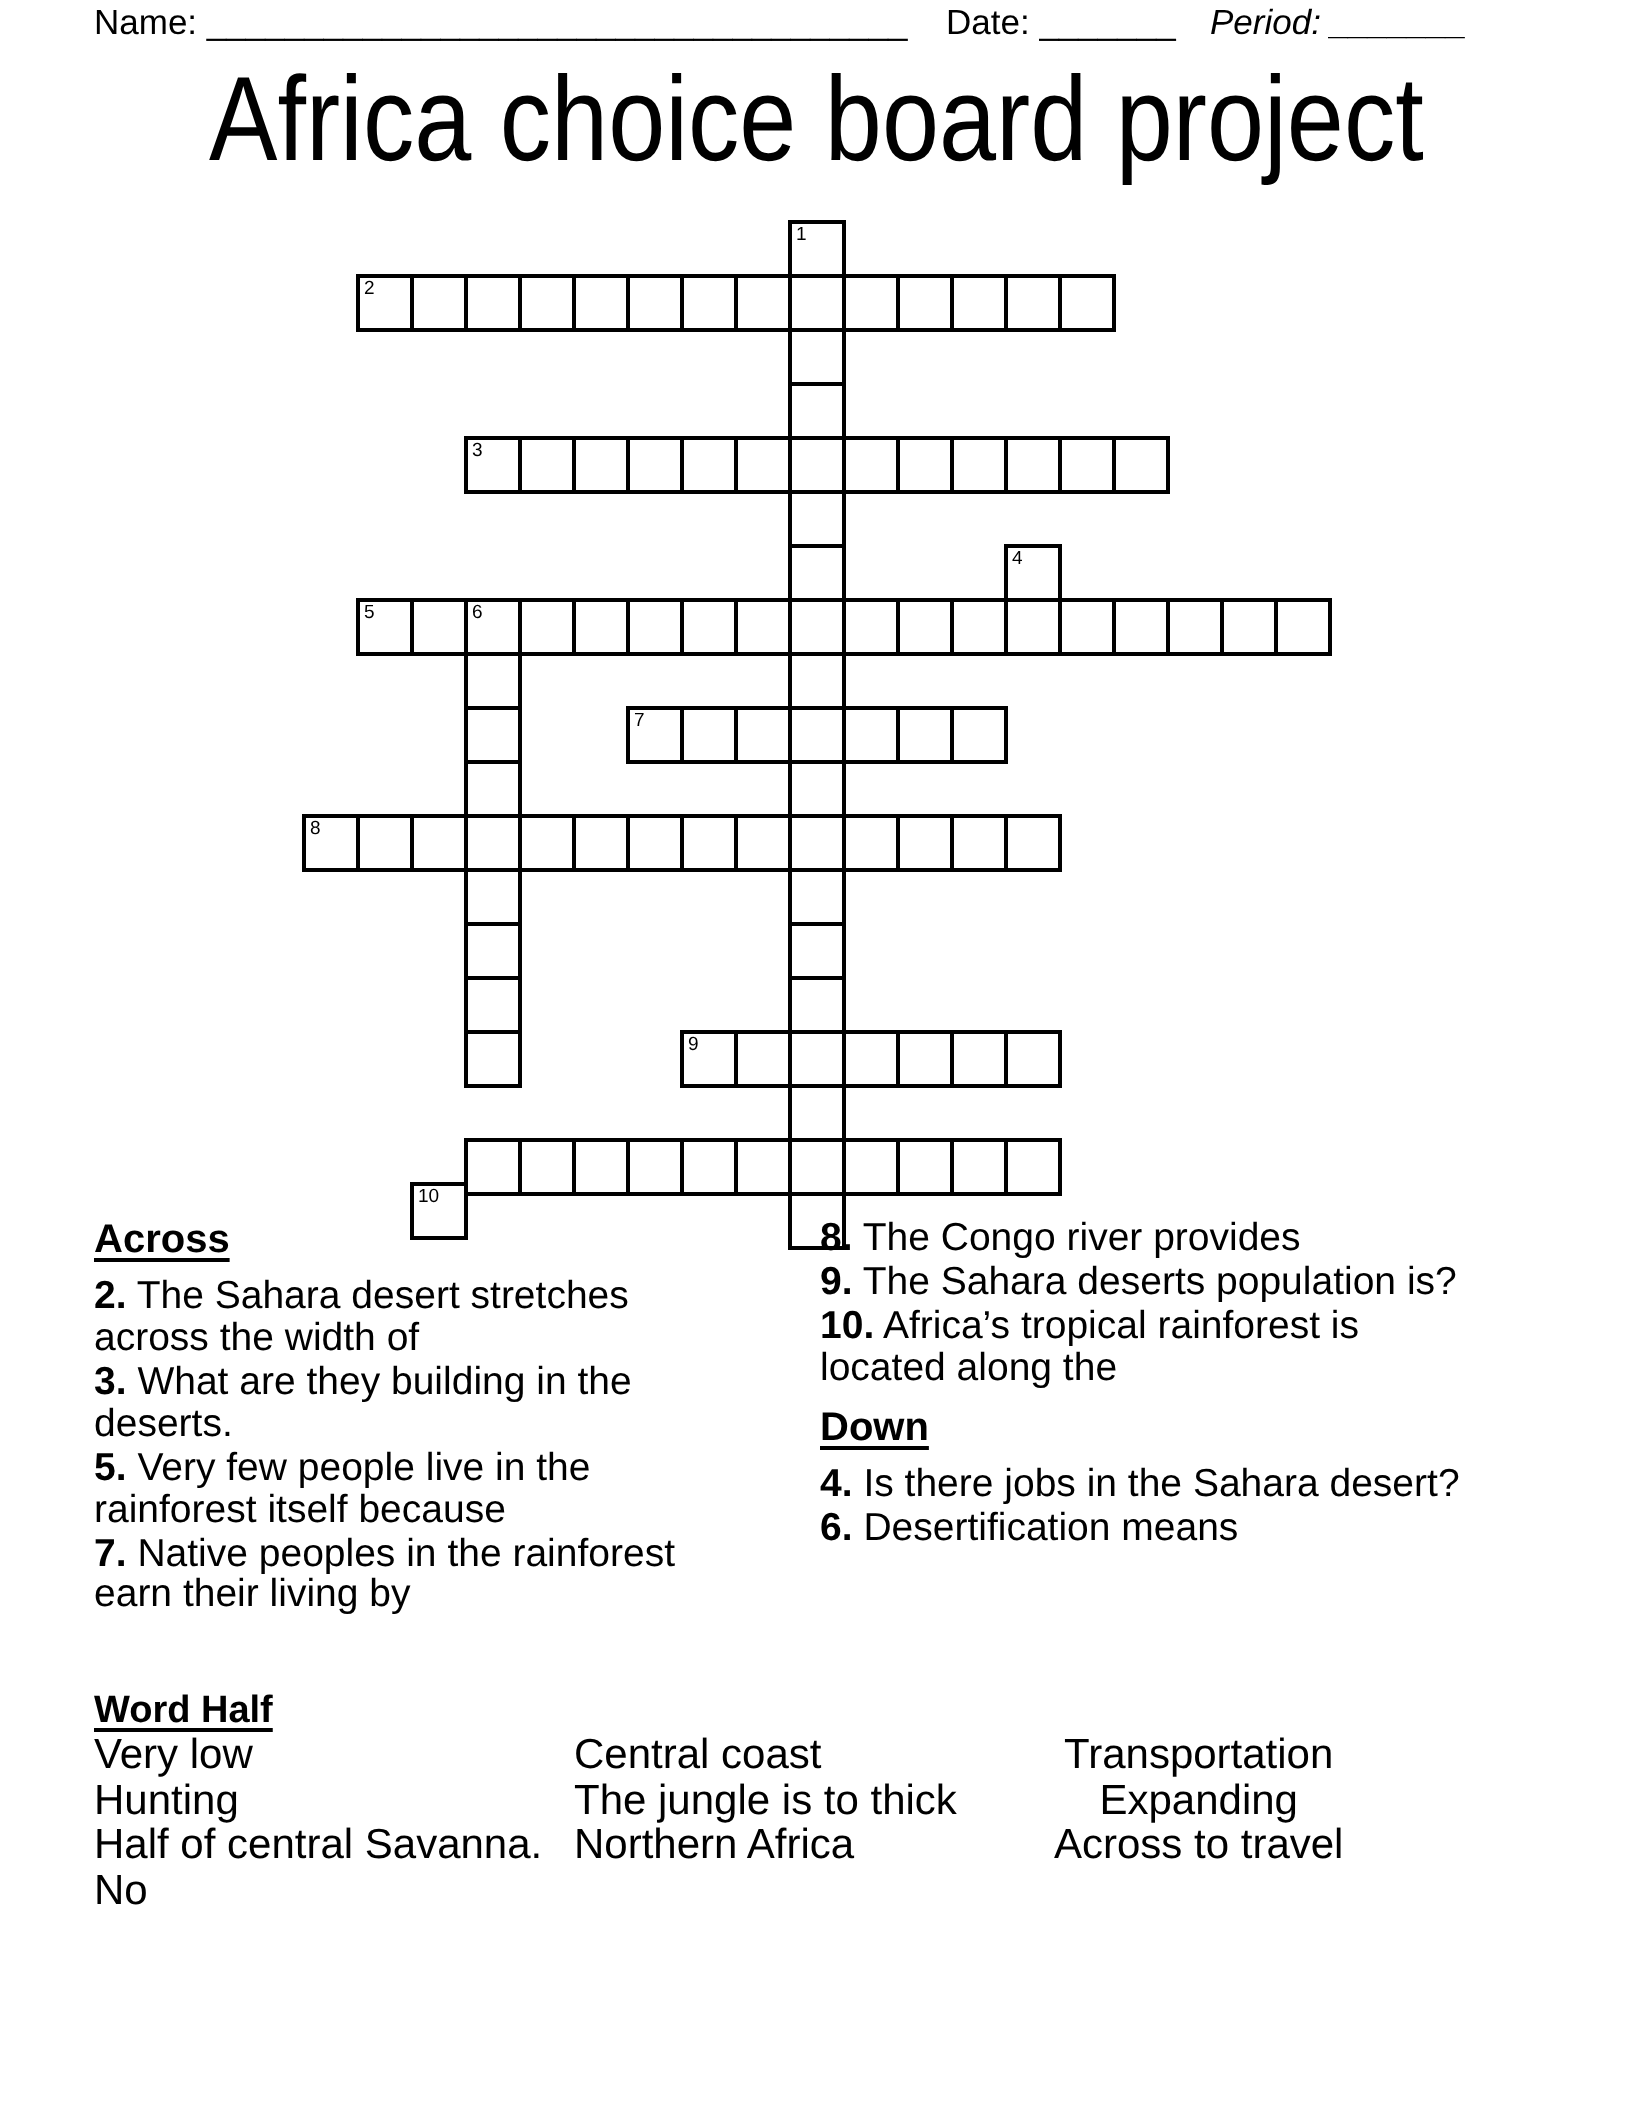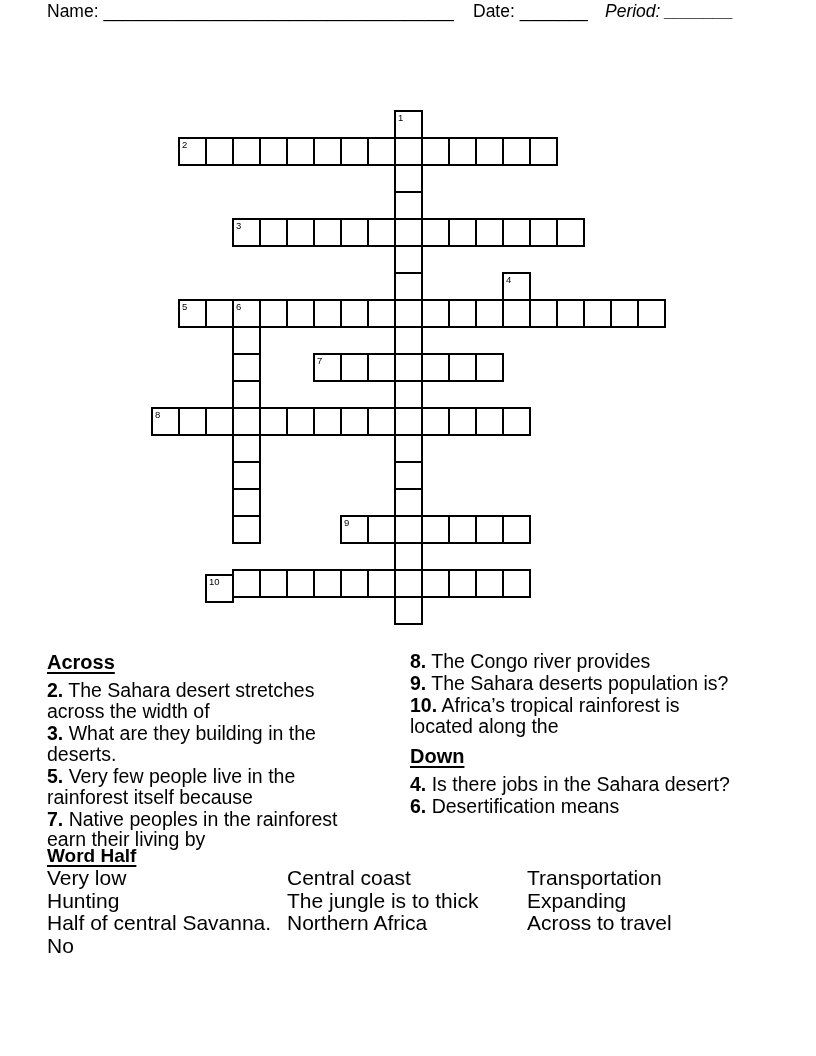--- a/index.html
+++ b/index.html
@@ -11,47 +11,50 @@
   
   .title-wrap{position:absolute;left:0;right:0;top:30px;text-align:center;}
   .title{display:inline-block;font-size:60px;line-height:60px;font-weight:400;
          transform:scaleX(0.855);transform-origin:center top;white-space:nowrap;margin:0;}
   
   .grid{position:absolute;left:151px;top:110px;width:516px;height:516px;}
   .cell{position:absolute;width:29px;height:29px;box-sizing:border-box;
         border:2px solid #000;background:#fff;}
   .cell .num{position:absolute;top:0;left:2px;font-size:9.5px;line-height:11px;}
   
-  .clues-col{position:absolute;top:651px;font-size:19.5px;line-height:20.7px;}
+  .clues-col{position:absolute;top:609px;font-size:19.5px;line-height:20.7px;}
   .clues-left{left:47px;width:320px;}
   .clues-right{left:410px;width:332px;}
   .clue-heading{font-size:20px;line-height:22px;font-weight:bold;
                 text-decoration:underline;text-decoration-thickness:2px;text-underline-offset:3px;
                 margin:0 0 7px 0;}
   .clue-heading.down{margin-top:8px;}
   p.clue{margin:0 0 1.5px 0;}
   p.clue b{font-weight:bold;}
   
   .wordbank{position:absolute;left:47px;top:845px;width:740px;}
   .wb-heading{font-size:19px;line-height:21px;font-weight:bold;
               text-decoration:underline;text-decoration-thickness:2px;text-underline-offset:3px;
               margin:0 0 2px 0;}
   .wb-col{position:absolute;top:22px;font-size:21px;line-height:22.5px;}
-  .wb-col-0{left:0;} .wb-col-1{left:240px;} .wb-col-2{left:480px;}
+  .wb-col-0{left:0;} .wb-col-1{left:240px;} .wb-col-2{left:480px;text-align:center;}
   .wb-item{white-space:nowrap;}
 </style>
 </head>
 <body>
 
 <div class="page">
 
   <div class="hdr-field hdr-name"><span>Name:</span><span> ____________________________________</span></div>
   <div class="hdr-field hdr-date"><span>Date:</span><span> _______</span></div>
   <div class="hdr-field hdr-period"><span>Period:</span><span> _______</span></div>
 
+  <div class="title-wrap">
+    <h1 class="title">Africa choice board project</h1>
+  </div>
 
   <div class="grid" id="grid">
       <div class="cell" style="left: 243px; top: 0px;">
         <span class="num">1</span>
       </div>
       <div class="cell" style="left: 243px; top: 27px;"></div>
       <div class="cell" style="left: 243px; top: 54px;"></div>
       <div class="cell" style="left: 243px; top: 81px;"></div>
       <div class="cell" style="left: 243px; top: 108px;"></div>
       <div class="cell" style="left: 243px; top: 135px;"></div>
@@ -152,21 +155,21 @@
       <div class="cell" style="left: 324px; top: 297px;"></div>
       <div class="cell" style="left: 351px; top: 297px;"></div>
       <div class="cell" style="left: 189px; top: 405px;">
         <span class="num">9</span>
       </div>
       <div class="cell" style="left: 216px; top: 405px;"></div>
       <div class="cell" style="left: 270px; top: 405px;"></div>
       <div class="cell" style="left: 297px; top: 405px;"></div>
       <div class="cell" style="left: 324px; top: 405px;"></div>
       <div class="cell" style="left: 351px; top: 405px;"></div>
-      <div class="cell" style="left: 54px; top: 464px;">
+      <div class="cell" style="left: 54px; top: 481px;">
         <span class="num">10</span>
       </div>
       <div class="cell" style="left: 81px; top: 459px;"></div>
       <div class="cell" style="left: 108px; top: 459px;"></div>
       <div class="cell" style="left: 135px; top: 459px;"></div>
       <div class="cell" style="left: 162px; top: 459px;"></div>
       <div class="cell" style="left: 189px; top: 459px;"></div>
       <div class="cell" style="left: 216px; top: 459px;"></div>
       <div class="cell" style="left: 270px; top: 459px;"></div>
       <div class="cell" style="left: 297px; top: 459px;"></div>

